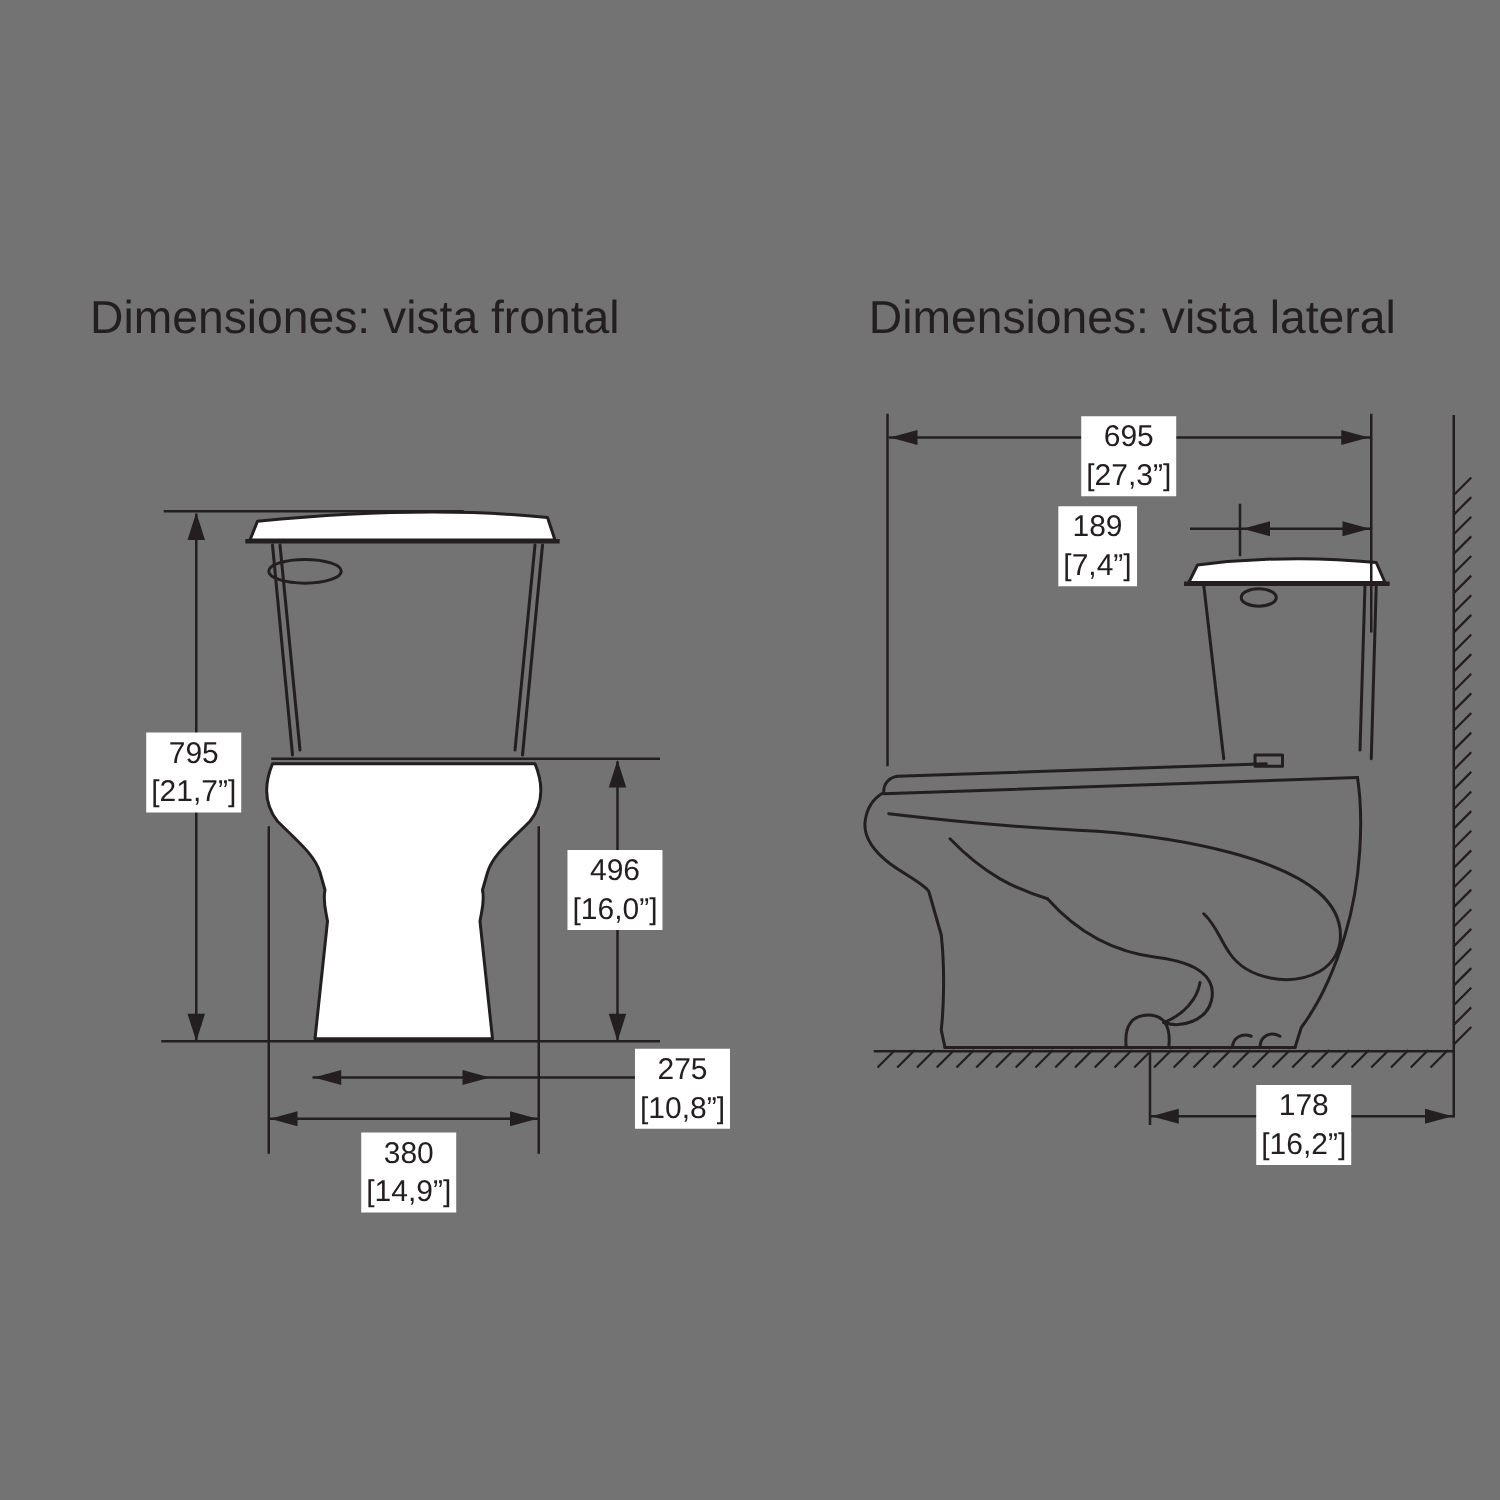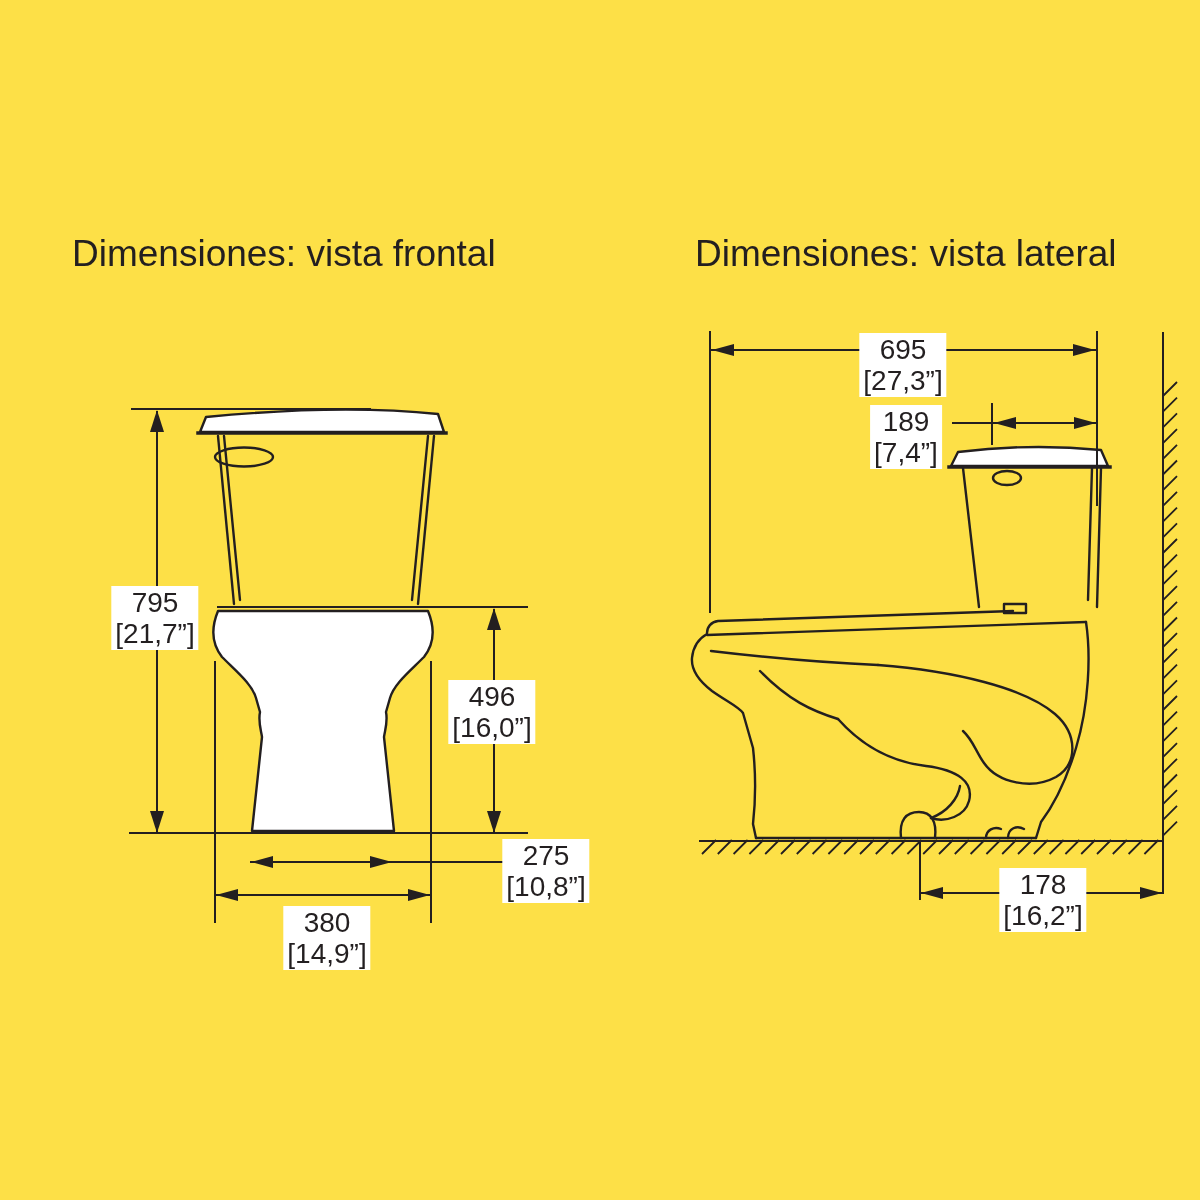--- a/index.html
+++ b/index.html
@@ -1,33 +1,33 @@
 <!DOCTYPE html>
 <html><head>
 <meta charset="utf-8">
 <style>
   html,body{margin:0;padding:0;background:#ffffff;}
   .canvas{
-    position:relative;width:1200px;height:1200px;background:#fde047;
+    position:relative;width:1200px;height:1200px;background:#737373;
     font-family:"Liberation Sans", sans-serif;color:#231f20;overflow:hidden;
   }
   .canvas svg{position:absolute;left:0;top:0;}
   .ln{stroke:#231f20;stroke-width:2;fill:none;stroke-linecap:square;}
   .thick{stroke:#231f20;stroke-width:3.5;fill:none;stroke-linecap:square;}
   .art{stroke:#231f20;stroke-width:2.4;fill:#ffffff;stroke-linejoin:round;}
   .crv{stroke:#231f20;stroke-width:2.4;fill:none;stroke-linecap:round;stroke-linejoin:round;}
   .arw{fill:#231f20;stroke:none;}
   .hatch{stroke:#231f20;stroke-width:1.8;fill:none;}
   .title{
     position:absolute;font-size:37px;letter-spacing:0px;white-space:nowrap;
     color:#231f20;
   }
   .dim{
     position:absolute;transform:translate(-50%,-50%);text-align:center;
-    font-size:28px;line-height:31px;background:#ffffff;padding:1px 4px;
+    font-size:24px;line-height:31px;background:#ffffff;padding:1px 4px;
     color:#231f20;white-space:nowrap;
   }
   .dim span{display:block;}
 </style>
 </head>
 <body>
 
 <div class="canvas">
 
 <svg width="1200" height="1200" viewBox="0 0 1200 1200">
@@ -171,21 +171,21 @@
   <div class="dim" style="left:327px;top:938px;">
     <span>380</span>
     <span>[14,9”]</span>
   </div>
 
   <div class="dim" style="left:903px;top:365px;">
     <span>695</span>
     <span>[27,3”]</span>
   </div>
 
-  <div class="dim" style="left:878px;top:437px;margin-left:28px;">
+  <div class="dim" style="left:878px;top:437px;">
     <span>189</span>
     <span>[7,4”]</span>
   </div>
 
   <div class="dim" style="left:1043px;top:900px;">
     <span>178</span>
     <span>[16,2”]</span>
   </div>
 
 </div>

